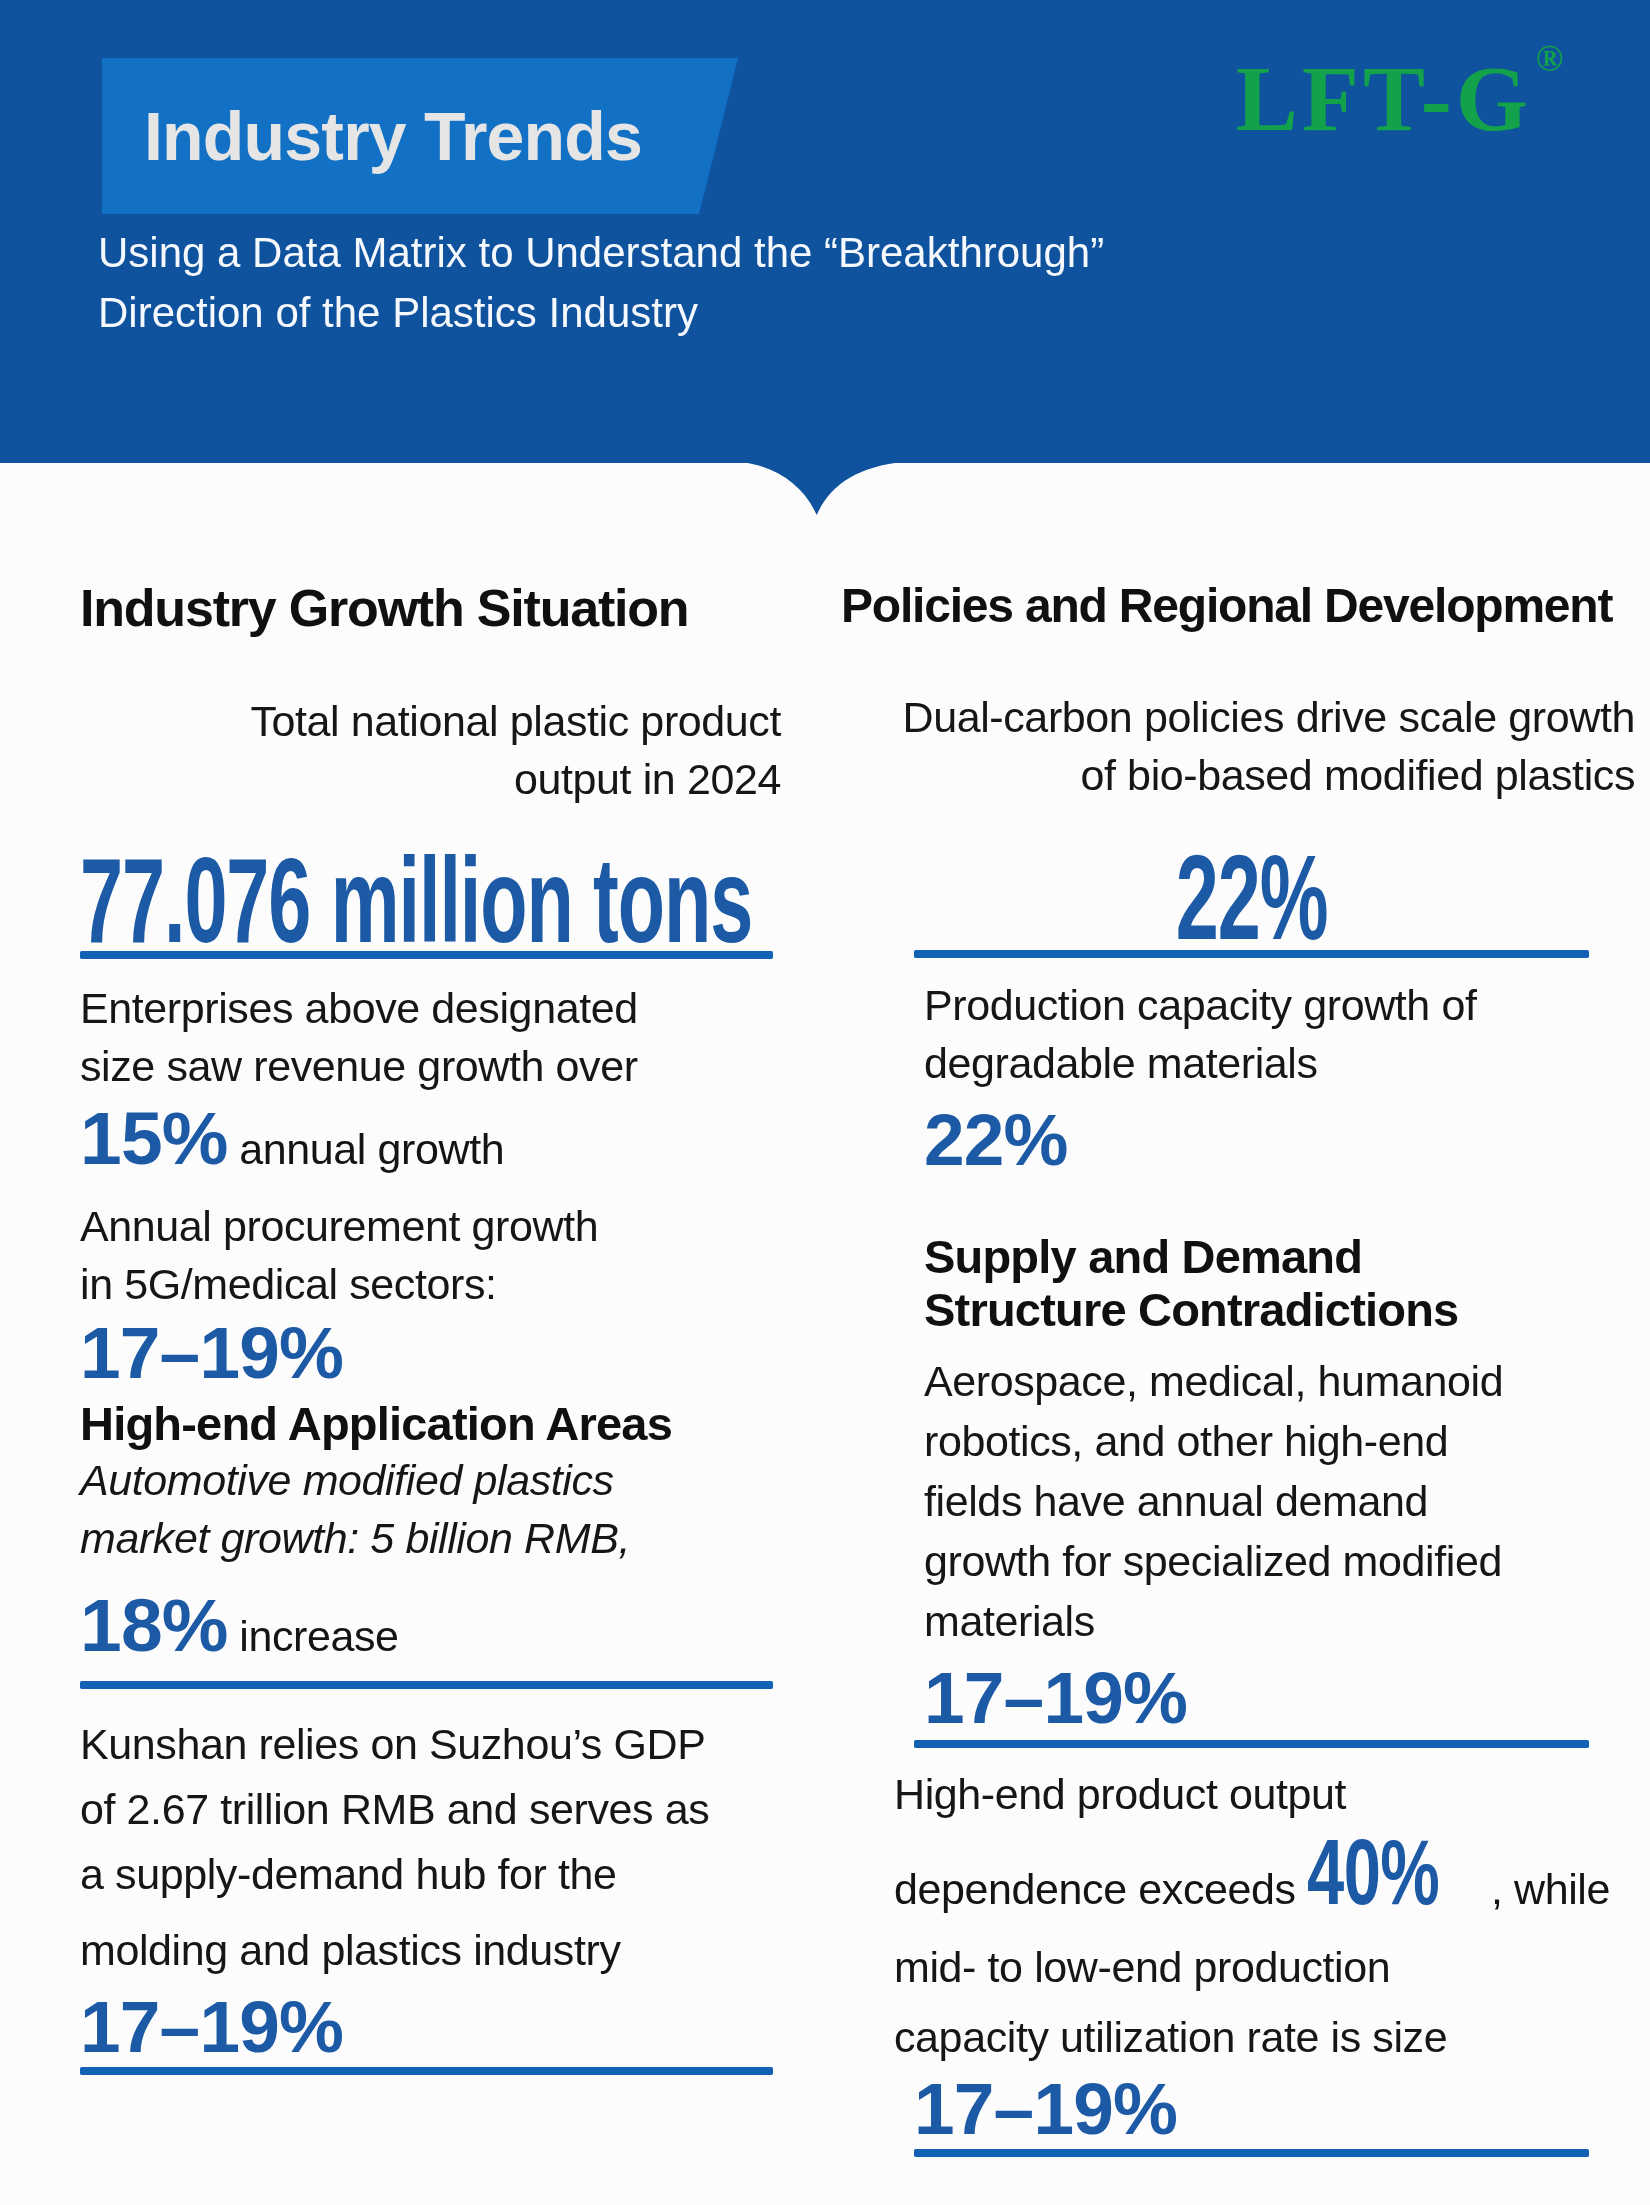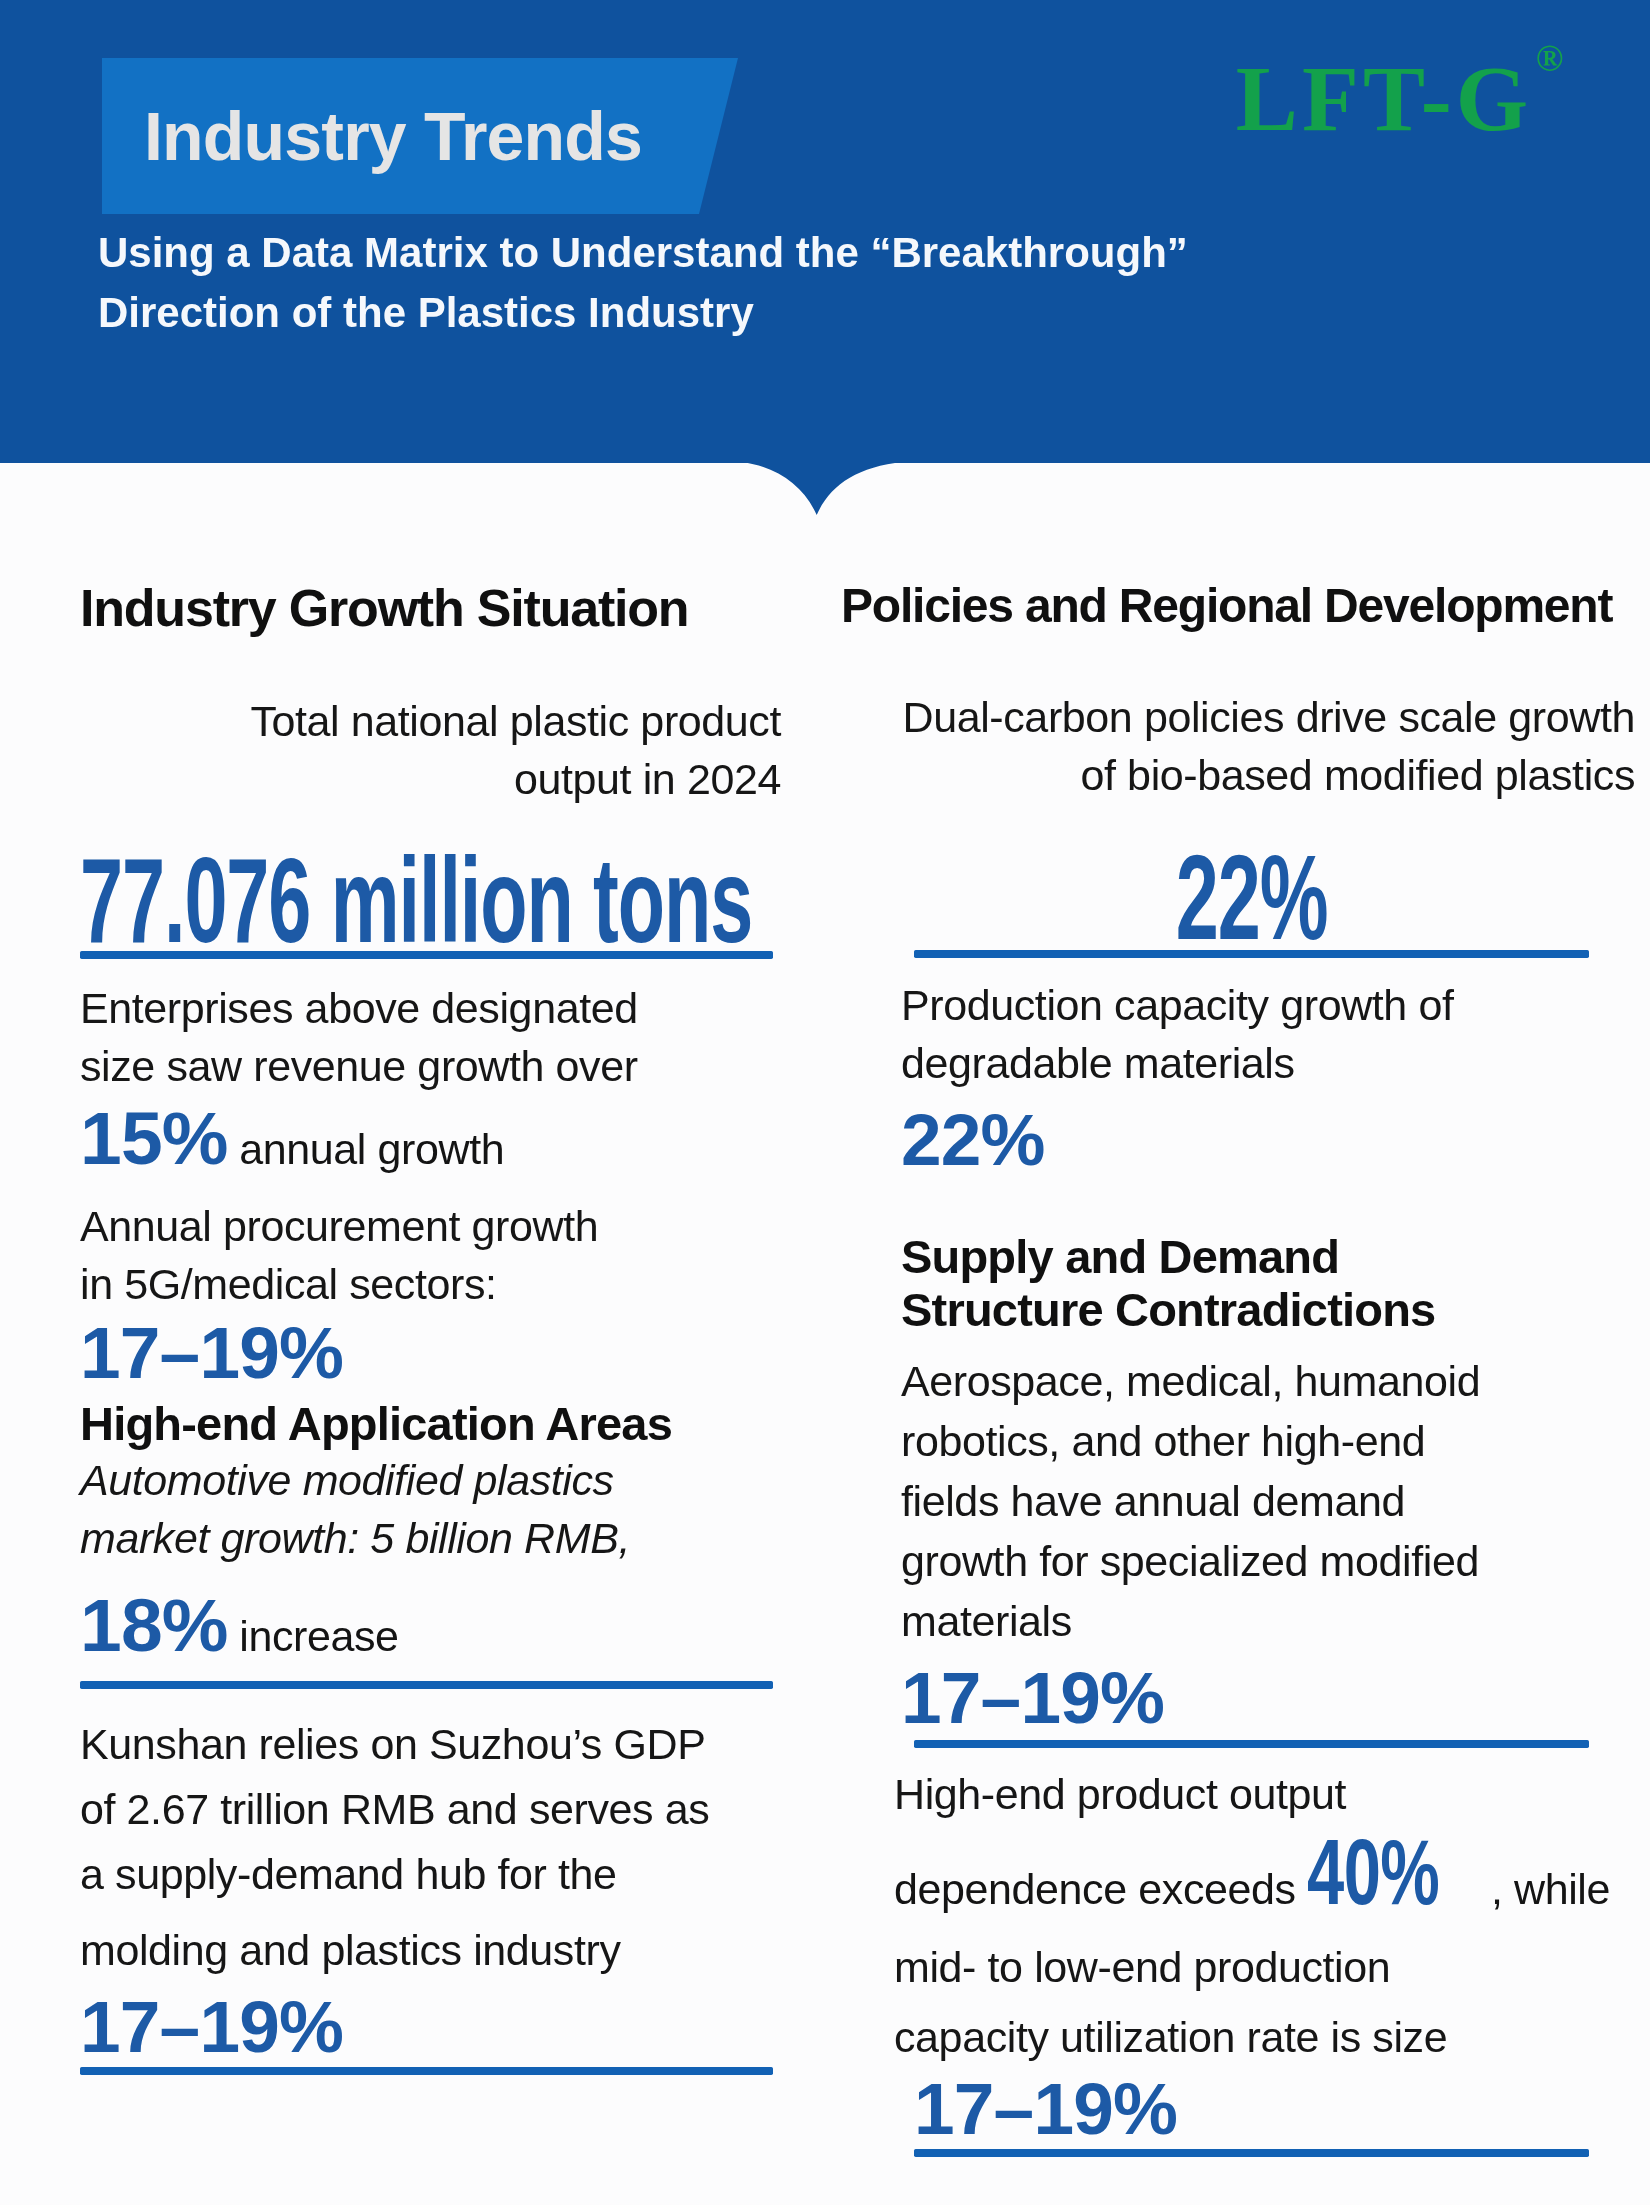--- a/index.html
+++ b/index.html
@@ -35,21 +35,21 @@
     font-weight:700; font-size:93px; letter-spacing:4.2px; line-height:1;
     white-space:nowrap;
   }
   .logo .reg {
     display:inline-block; font-size:37px; vertical-align:top;
     position:relative; top:-11.6px; left:3.3px; letter-spacing:0;
   }
 
   .subtitle {
     position:absolute; left:98px; top:223px; width:1246px;
-    color:#f5f8fc; font-size:42px; line-height:60px; font-weight:700;
+    color:#f5f8fc; font-size:42px; line-height:60px; font-weight:400;
     letter-spacing:0;
   }
 
   
   .col { position:absolute; top:582px; }
   .col-left  { left:80px;  width:701px; }
   .col-right { left:841px; width:794px; }
 
   h2.section-heading {
     font-size:52px; font-weight:700; letter-spacing:-1.2px;
@@ -104,21 +104,21 @@
   .l-18       { margin-top:15px; }
   .l-rule2    { margin-top:1.7px;  width:693px; }
   .l-kunshan  { margin-top:23px; line-height:65px; }
   .l-molding  { margin-top:13.3px; }
   .l-num2     { margin-top:8.3px; }
   .l-rule3    { margin-top:0;    width:693px; }
 
   
   .r-bignum-wrap { margin-top:48px; margin-left:73px; width:675px; text-align:center; }
   .r-rule1    { margin-top:6.6px;  margin-left:73px; width:675px; }
-  .r-inner    { margin-left:60px; }
+  .r-inner    { margin-left:83px; }
   .r-capacity { margin-top:18.3px; }
   .r-22       { margin-top:8.3px; }
   .r-supply   { margin-top:50px; }
   .r-aero     { margin-top:15px; line-height:60px; }
   .r-num1     { margin-top:6.6px;  }
   .r-rule2    { margin-top:1.7px;  margin-left:73px; width:675px; }
   .r-import   { margin-left:53px; margin-top:16.6px; }
   .r-dep      { margin-top:8.3px; }
   .r-mid      { margin-top:0; }
   .r-cap      { margin-top:11.6px; }

